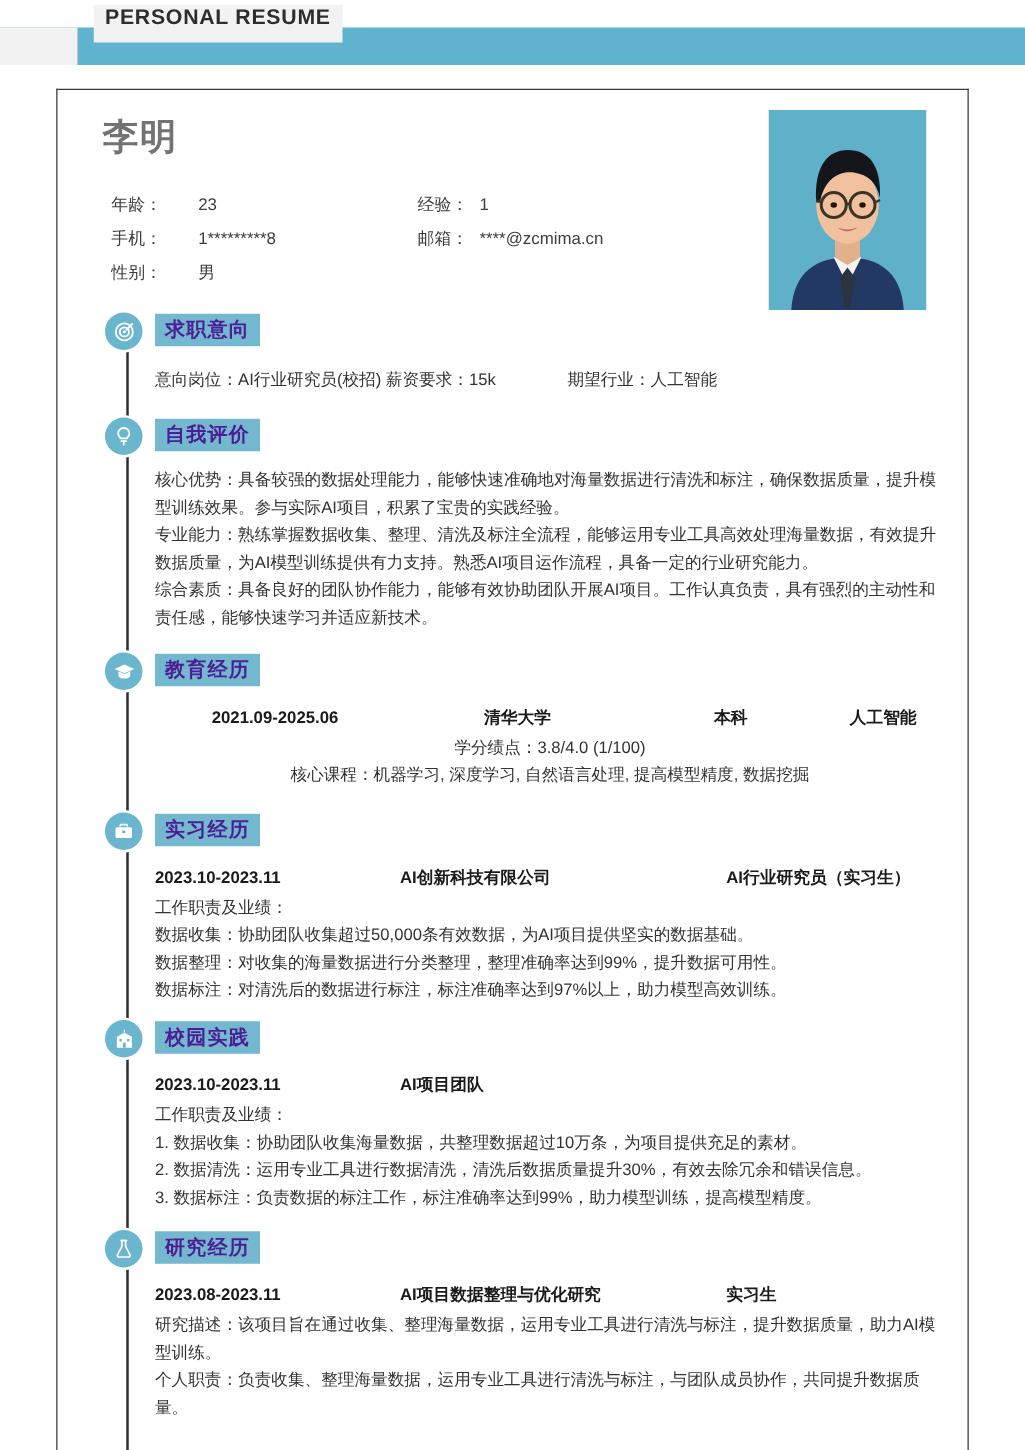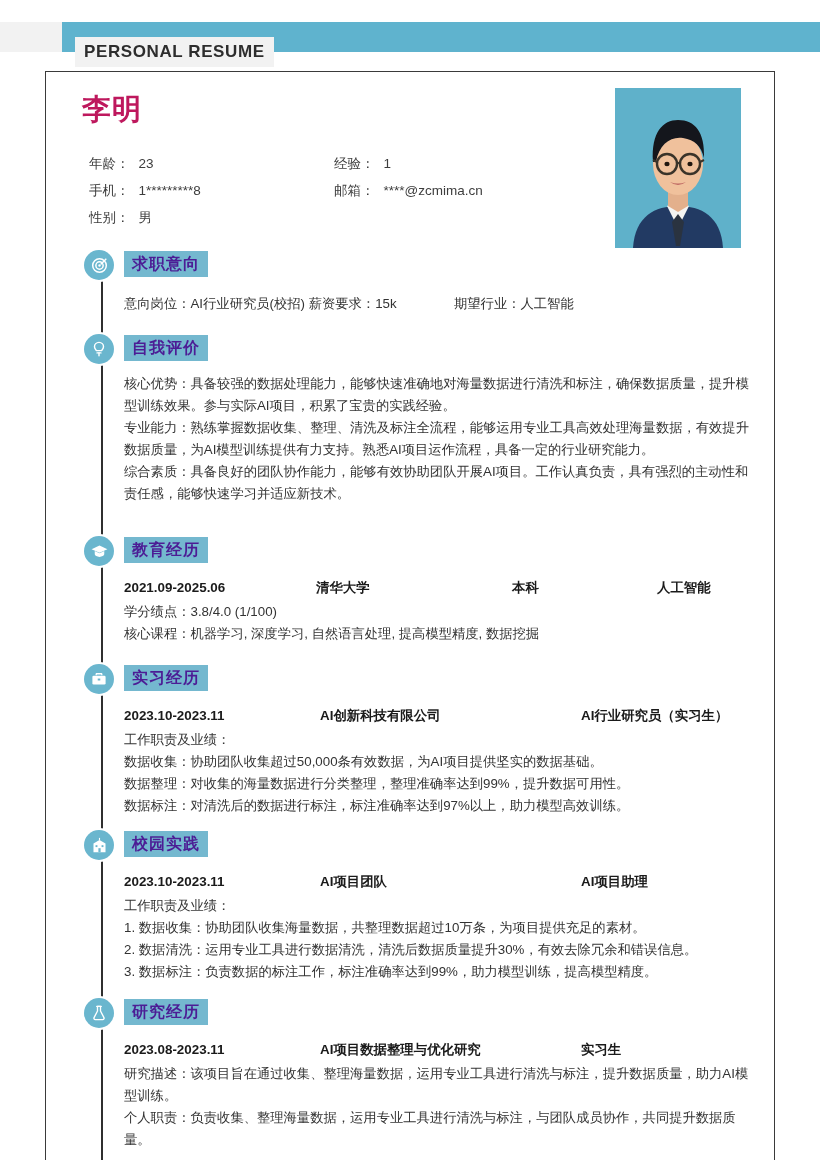--- a/index.html
+++ b/index.html
@@ -28,27 +28,27 @@
   .banner-left-gap {
     position: absolute;
     top: 22px;
     left: 0;
     width: 62px;
     height: 30px;
     background: #f2f2f2;
   }
   .banner-title-bg {
     position: absolute;
-    top: 37px;
+    top: 4px;
     left: 75px;
     height: 30px;
     background: #f2f2f2;
     padding: 0 9px 0 9px;
     display: flex;
-    align-items: center;
+    align-items: flex-start;
   }
   .banner-title {
     font-size: 17px;
     font-weight: bold;
     letter-spacing: 0.6px;
     color: #2d2d2d;
     white-space: nowrap;
     font-family: "Liberation Sans", sans-serif;
   }
 
@@ -70,42 +70,42 @@
   .person-head {
     position: relative;
     height: 165px;
   }
   .name {
     position: absolute;
     left: 36px;
     top: 18px;
     font-size: 29px;
     font-weight: bold;
-    color: #be185d;
+    color: #737373;
     letter-spacing: 1px;
   }
   .info-grid {
     position: absolute;
     left: 43px;
     top: 78px;
     width: 470px;
     font-size: 13.5px;
     color: #3d3d3d;
   }
   .info-row {
     display: flex;
     height: 27px;
     align-items: center;
   }
   .info-cell {
     display: flex;
     align-items: center;
     white-space: nowrap;
   }
-  .info-cell.c1 { width: 245px; }
+  .info-cell.c1 { width: 245px; gap: 20px; }
   .info-label { color: #3d3d3d; }
   .info-val { color: #3d3d3d; margin-left: 9px; }
 
   .photo {
     position: absolute;
     right: 33px;
     top: 16px;
     width: 126px;
     height: 160px;
     background: #5bb0c9;
@@ -319,21 +319,21 @@
       </span>
       <span class="sec-chip">自我评价</span>
     </div>
     <div class="sec-body" style="padding-top:10px;">
       <p>核心优势：具备较强的数据处理能力，能够快速准确地对海量数据进行清洗和标注，确保数据质量，提升模型训练效果。参与实际AI项目，积累了宝贵的实践经验。</p>
       <p>专业能力：熟练掌握数据收集、整理、清洗及标注全流程，能够运用专业工具高效处理海量数据，有效提升数据质量，为AI模型训练提供有力支持。熟悉AI项目运作流程，具备一定的行业研究能力。</p>
       <p>综合素质：具备良好的团队协作能力，能够有效协助团队开展AI项目。工作认真负责，具有强烈的主动性和责任感，能够快速学习并适应新技术。</p>
     </div>
   </div>
 
-  <div class="section" style="margin-top:30px;">
+  <div class="section" style="margin-top:16px;text-align:center;">
     <div class="sec-head">
       <span class="sec-icon">
         <svg width="19" height="19" viewBox="0 0 24 24" fill="#ffffff">
           <path d="M12 4.5 L22 9 L12 13.5 L2 9 Z"></path>
           <path d="M6 11.4 L6 15.6 C6 17.4 9 18.8 12 18.8 C15 18.8 18 17.4 18 15.6 L18 11.4 L12 14.2 Z"></path>
         </svg>
       </span>
       <span class="sec-chip">教育经历</span>
     </div>
     <div class="sec-body" style="padding-top:8px;">
@@ -383,21 +383,20 @@
           <rect x="14.6" y="11.6" width="2.4" height="2.4" fill="#6ab6ce"></rect>
           <rect x="10.6" y="15.4" width="2.8" height="5" fill="#6ab6ce"></rect>
         </svg>
       </span>
       <span class="sec-chip">校园实践</span>
     </div>
     <div class="sec-body" style="padding-top:8px;">
       <div class="entry-head campus-head">
         <span class="eh-date">2023.10-2023.11</span>
         <span class="eh-org">AI项目团队</span>
-        <span class="eh-last">AI项目助理</span>
       </div>
       <p>工作职责及业绩：</p>
       <p>1. 数据收集：协助团队收集海量数据，共整理数据超过10万条，为项目提供充足的素材。</p>
       <p>2. 数据清洗：运用专业工具进行数据清洗，清洗后数据质量提升30%，有效去除冗余和错误信息。</p>
       <p>3. 数据标注：负责数据的标注工作，标注准确率达到99%，助力模型训练，提高模型精度。</p>
     </div>
   </div>
 
   <div class="section" style="margin-top:14px;">
     <div class="sec-head">

